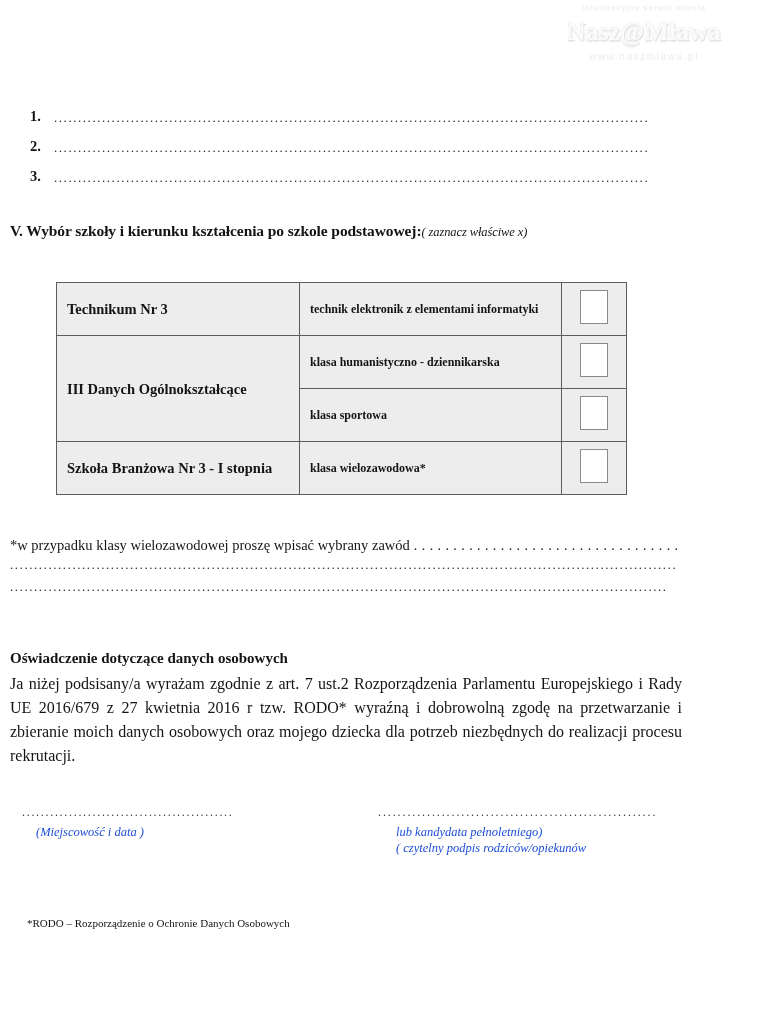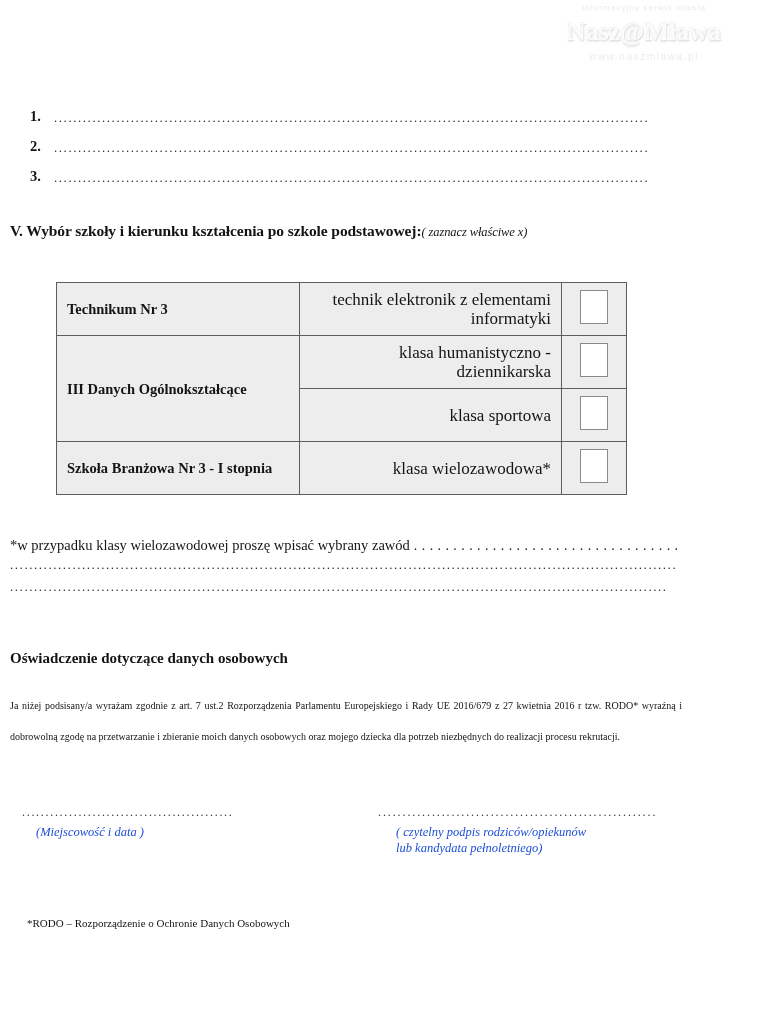--- a/index.html
+++ b/index.html
@@ -130,24 +130,23 @@
   .col-school  { width: 243px; }
   .col-profile { width: 262px; }
   .col-check   { width: 65px; }
 
   .school-name {
     font-weight: bold;
     font-size: 14.5px;
     line-height: 18px;
   }
   .profile-name {
-    font-size: 17px;
+    font-size: 12px;
     line-height: 19px;
-    font-weight: normal;
-    text-align: right;
+    font-weight: bold;
   }
   td.checkcell {
     text-align: center;
     padding: 7px 0;
   }
   .checkbox {
     display: inline-block;
     width: 28px;
     height: 34px;
     background: #ffffff;
@@ -194,24 +193,24 @@
     position: absolute;
     left: 10px;
     top: 650px;
     font-weight: bold;
     font-size: 15px;
     white-space: nowrap;
   }
   .decl-body {
     position: absolute;
     left: 10px;
-    top: 690px;
+    top: 672px;
     width: 672px;
-    font-size: 10px;
-    line-height: 31px;
+    font-size: 16px;
+    line-height: 24px;
     text-align: justify;
     text-justify: inter-word;
   }
 
   
   .sig {
     position: absolute;
     top: 806px;
   }
   .sig-left  { left: 22px;  width: 210px; }
@@ -327,20 +326,20 @@
   <div class="decl-body">Ja niżej podsisany/a wyrażam zgodnie z art. 7 ust.2 Rozporządzenia Parlamentu Europejskiego i Rady UE 2016/679 z 27 kwietnia 2016 r tzw. RODO* wyraźną i dobrowolną zgodę na przetwarzanie i zbieranie moich danych osobowych oraz mojego dziecka dla potrzeb niezbędnych do realizacji procesu rekrutacji.</div>
 
   <div class="sig sig-left">
     <div class="sig-dots">...........................................................................................................................................................</div>
     <div class="sig-cap">(Miejscowość i data )</div>
   </div>
 
   <div class="sig sig-right">
     <div class="sig-dots wide">...........................................................................................................................................................</div>
     <div class="sig-cap">
+      <div>lub kandydata pełnoletniego)</div>
       <div>( czytelny podpis rodziców/opiekunów</div>
-      <div>lub kandydata pełnoletniego)</div>
     </div>
   </div>
 
   <div class="rodo-note">*RODO – Rozporządzenie o Ochronie Danych Osobowych</div>
 
 </div>
 
 </body></html>

